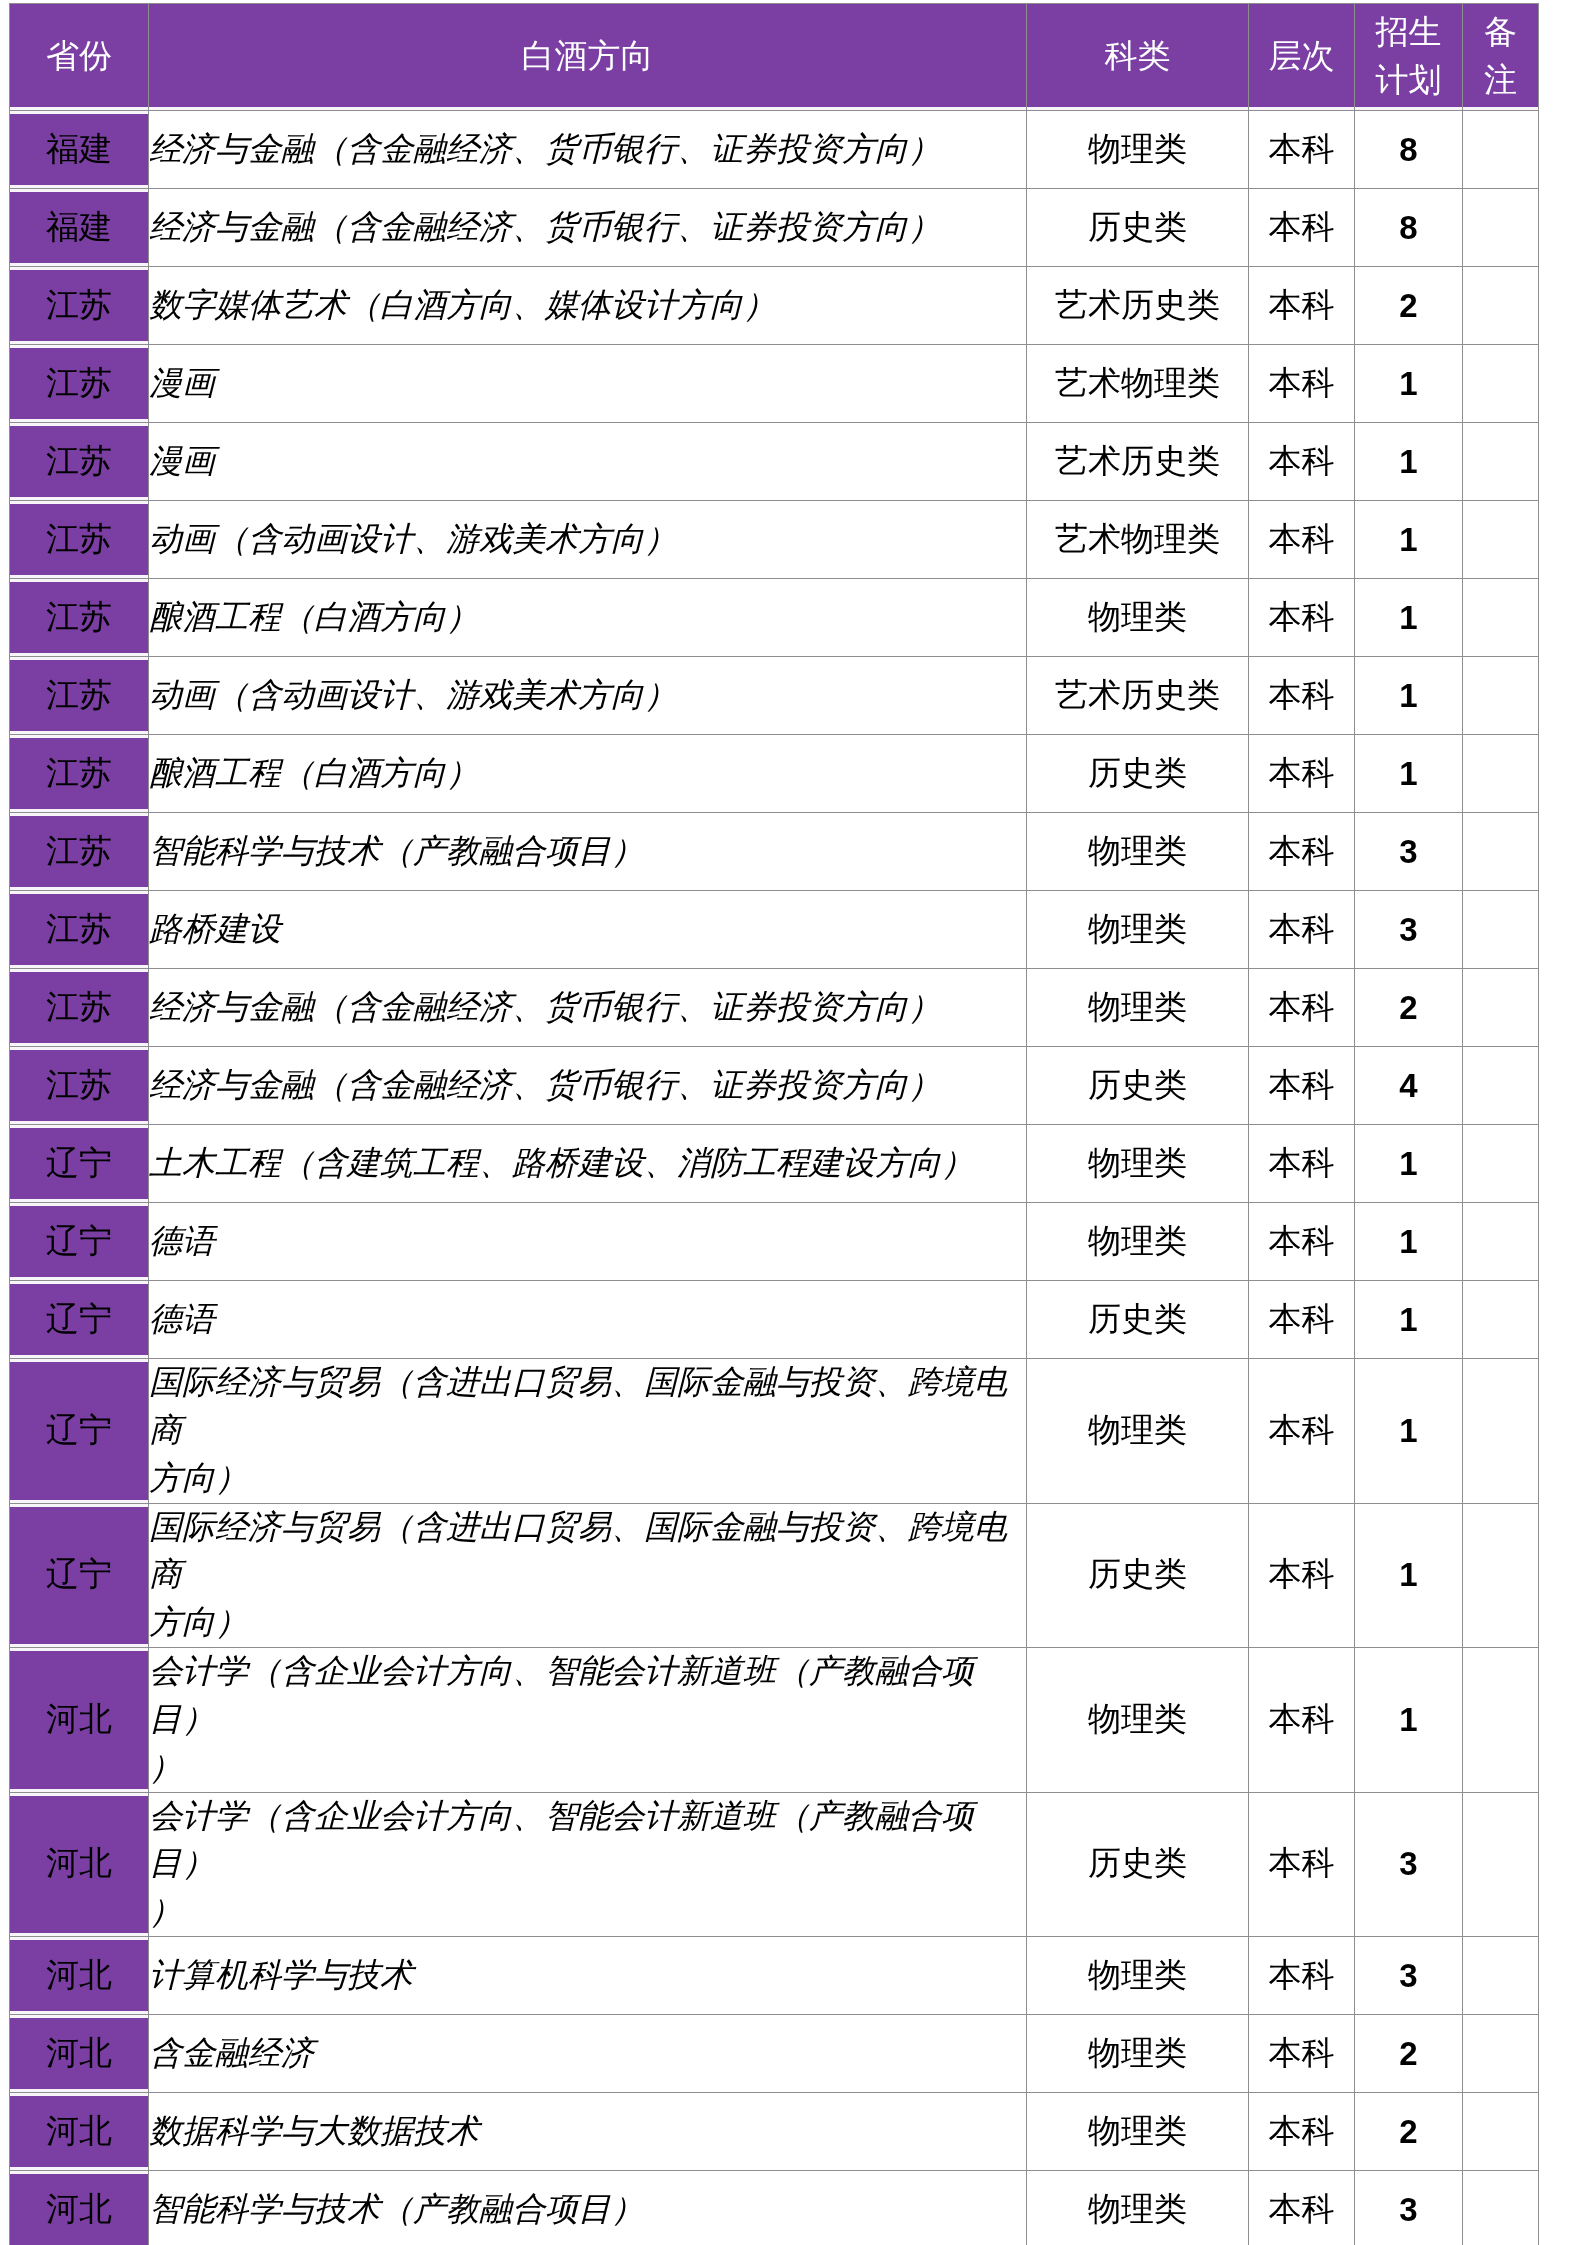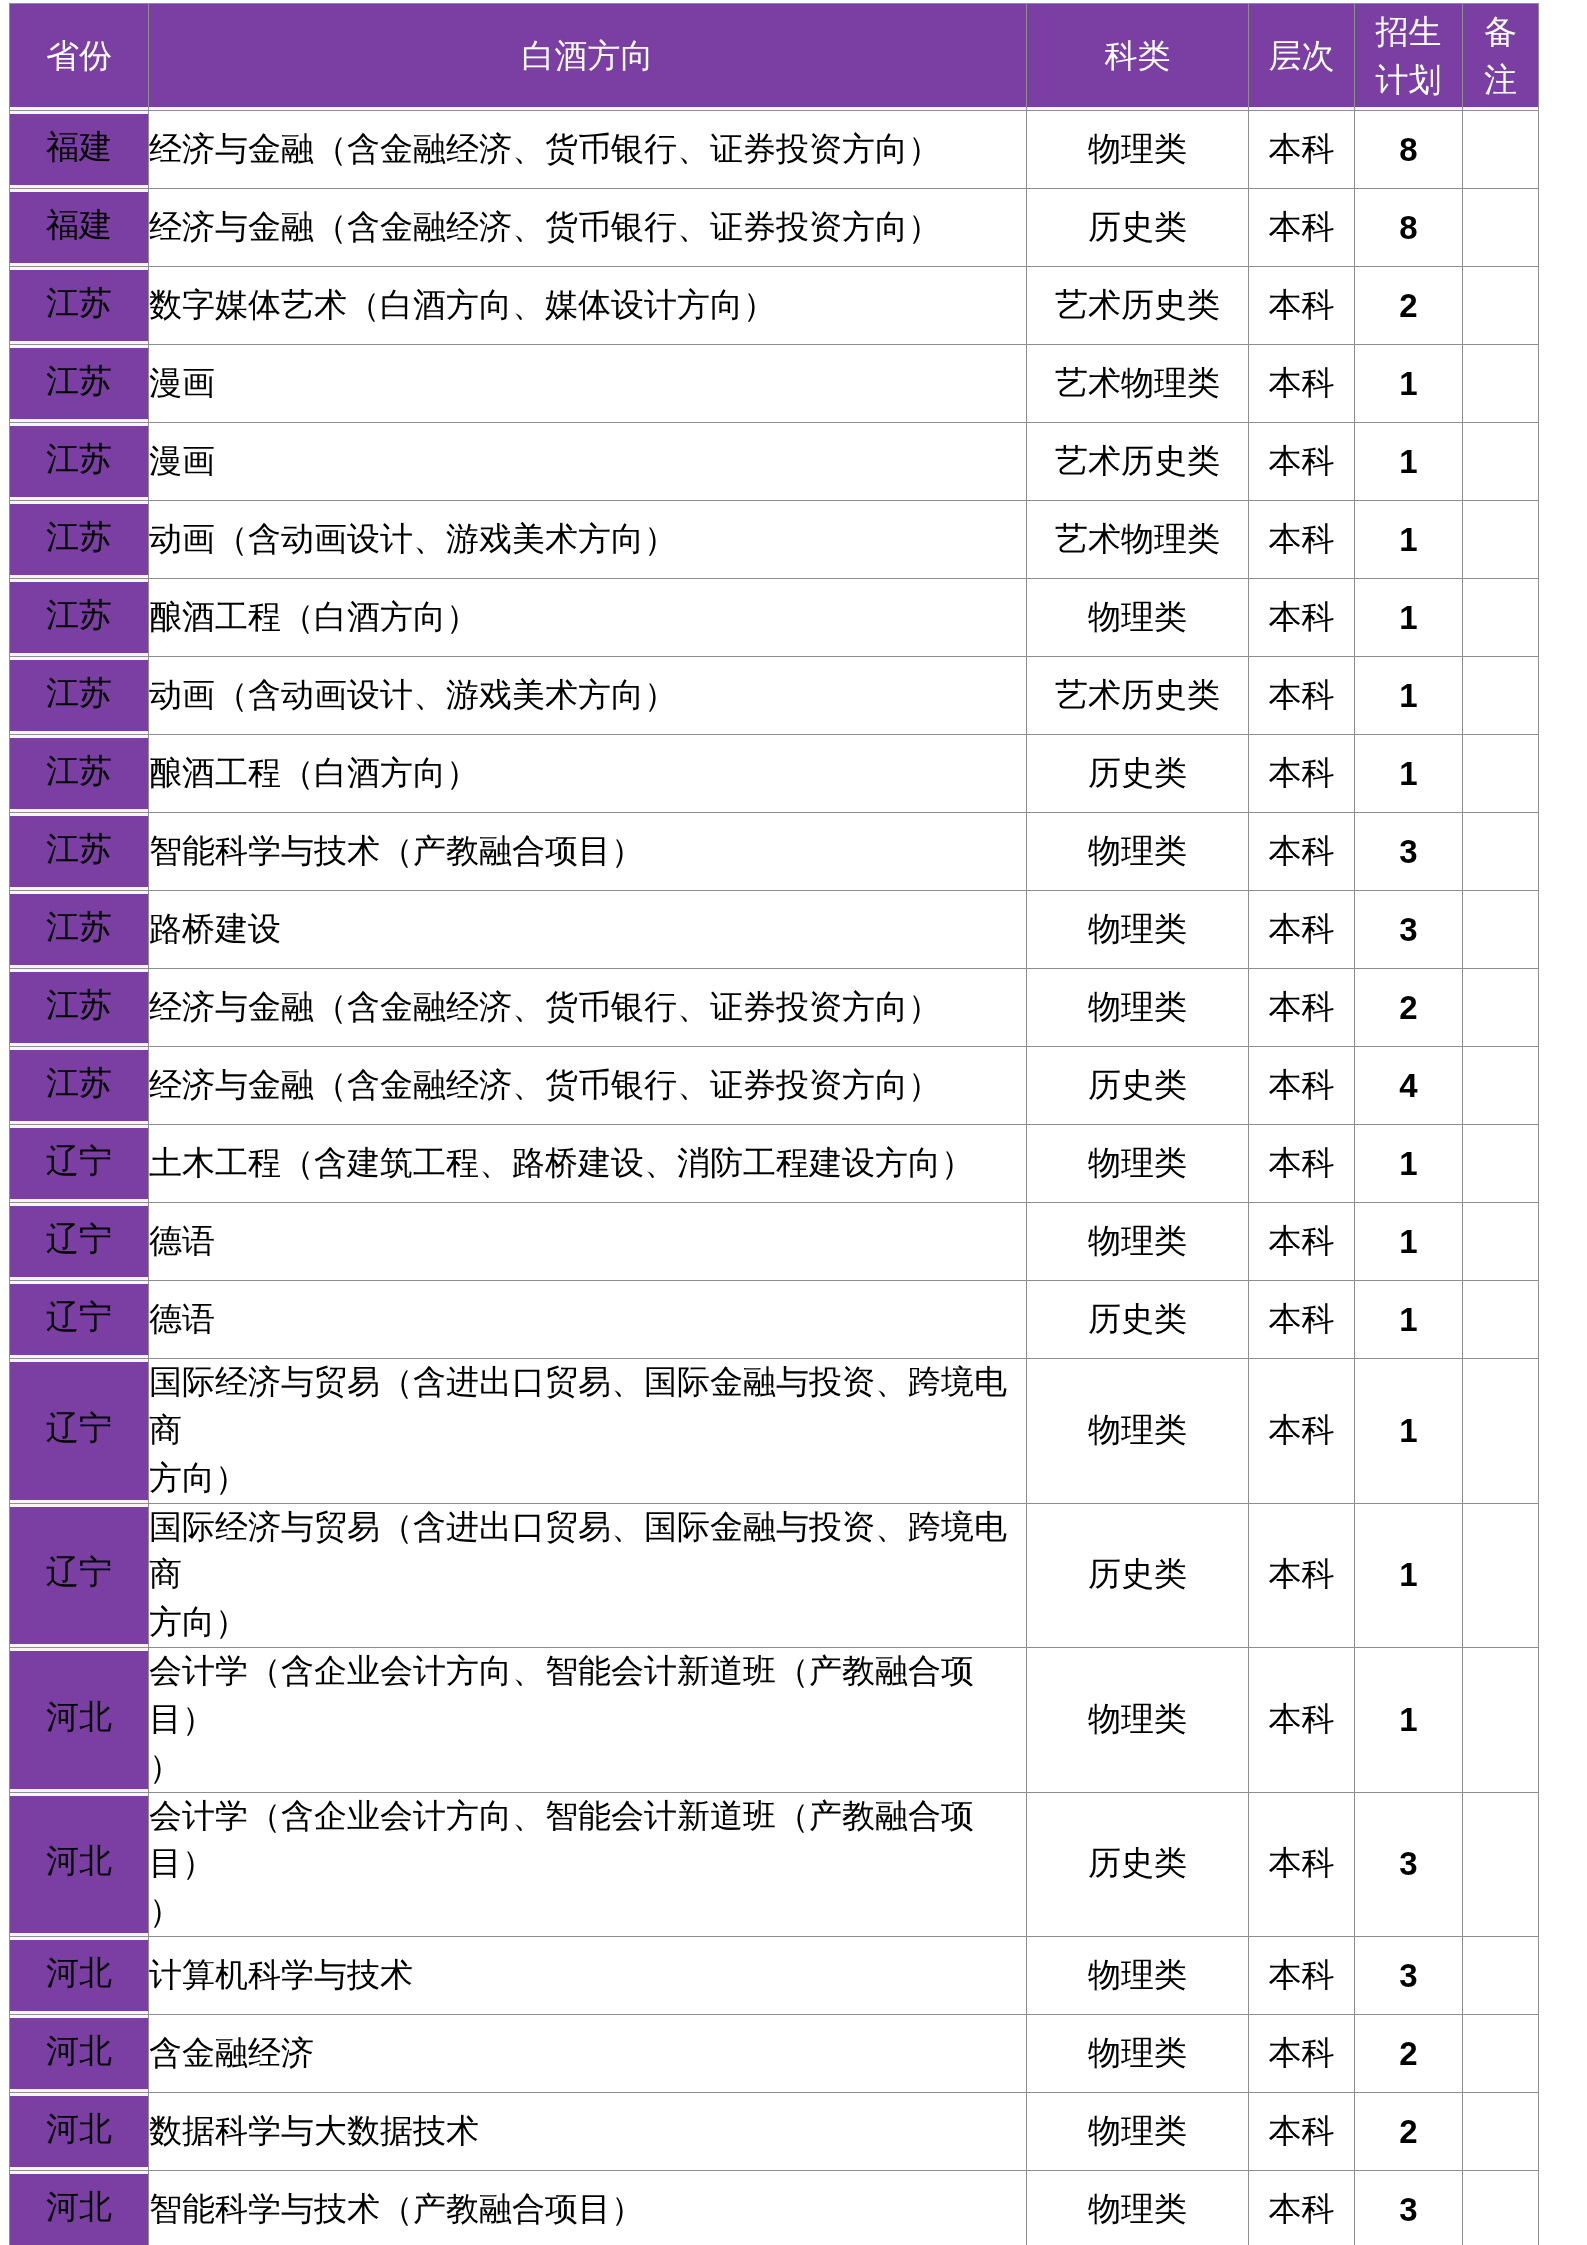--- a/index.html
+++ b/index.html
@@ -41,26 +41,26 @@
     color:#ffffff;
     font-weight:normal;
     text-align:center;
     box-shadow:inset 0 -3px 0 rgba(255,255,255,.95);
   }
   td.province-cell{
     background:var(--accent,#7b3fa3);
     color:#ffffff;
     text-align:center;
     box-shadow:inset 0 3px 0 rgba(255,255,255,.95), inset 0 -3px 0 rgba(255,255,255,.95);
-    font-family:Liberation Mono, monospace;
   }
   td.major-cell{
     text-align:left;
     padding-left:19px;
     padding-right:10px;
+    font-style:italic;
   }
   td.category-cell,td.level-cell,td.remark-cell{text-align:center;}
   td.plan-cell{
     text-align:center;
     font-family:"Liberation Sans","DejaVu Sans",sans-serif;
     font-weight:bold;
     font-size:34px;
   }
 </style>
 </head>

